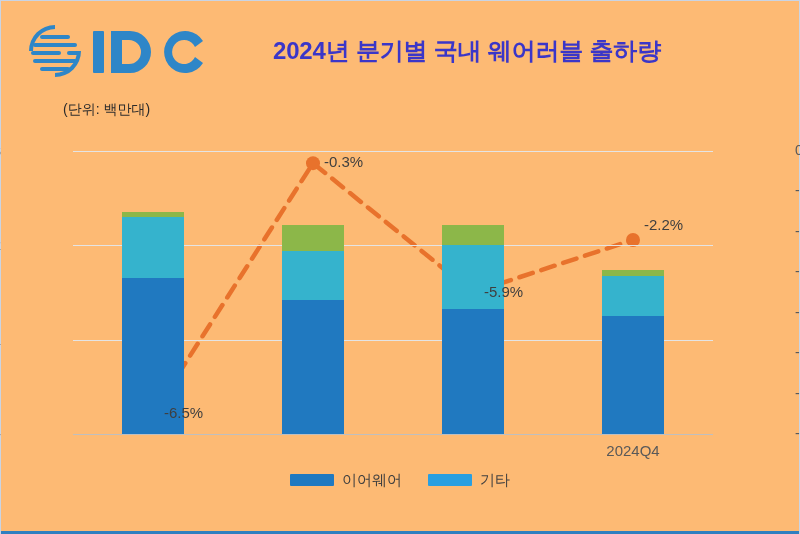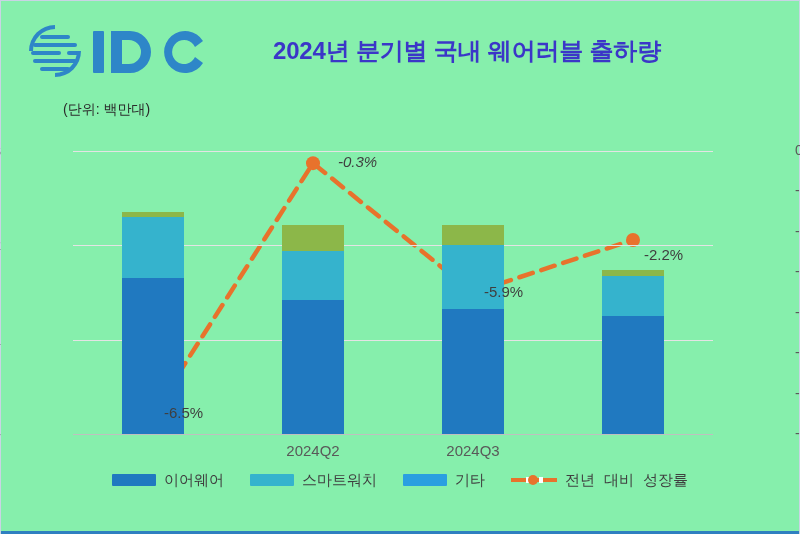--- a/index.html
+++ b/index.html
@@ -6,21 +6,21 @@
   body{
     width:800px;height:534px;overflow:hidden;
     background:#ffffff;
     font-family:"Liberation Sans","DejaVu Sans",sans-serif;
     position:relative;
   }
   .page{
     position:absolute;left:0;top:0;width:800px;height:534px;
     box-sizing:border-box;
     border:1px solid #c9d4e4;
-    background:#86efac;
+    background:#fdba74;
   }
 
   
   .header{position:absolute;left:0;top:0;width:798px;height:96px;}
   .logo{position:absolute;left:26px;top:22px;width:185px;height:56px;}
   .logo svg{display:block;}
   .chart-title{
     position:absolute;left:236px;top:34px;width:460px;
     text-align:center;
     font-size:24px;font-weight:bold;color:#3b36c8;
@@ -60,21 +60,21 @@
 
   
   .lineLayer{position:absolute;left:0;top:0;width:640px;height:283px;overflow:visible;}
   .ptlabel{
     position:absolute;font-size:15px;color:#3f3f3f;white-space:nowrap;
   }
 
   
   .legend{
     position:absolute;left:0;top:462px;width:798px;height:34px;
-    display:flex;align-items:center;justify-content:center;gap:26px;font-family:Liberation Mono, monospace;
+    display:flex;align-items:center;justify-content:center;gap:26px;
   }
   .legend-item{display:flex;align-items:center;gap:8px;}
   .swatch{width:44px;height:12px;border-radius:1px;}
   .legend-text{font-size:15px;color:#3f3f3f;white-space:nowrap;}
   .line-swatch{position:relative;width:46px;height:12px;}
   .line-swatch .ls-bar{
     position:absolute;top:4px;left:0;width:46px;height:4px;background:#e8722c;
   }
   .line-swatch .ls-gap1{position:absolute;top:3px;left:15px;width:4px;height:6px;background:#fff;}
   .line-swatch .ls-gap2{position:absolute;top:3px;left:28px;width:4px;height:6px;background:#fff;}
@@ -157,56 +157,42 @@
       <div class="bar" style="left: 49px; height: 283px;">
         <div class="seg earwear" style="background: rgb(32, 121, 192); height: 155.65px; bottom: 0px;"></div>
         <div class="seg watch" style="background: rgb(53, 179, 205); height: 61.3167px; bottom: 155.65px;"></div>
         <div class="seg band" style="background: rgb(140, 183, 73); height: 4.71667px; bottom: 216.967px;"></div>
       </div>
       <div class="bar" style="left: 209px; height: 283px;">
         <div class="seg earwear" style="background: rgb(32, 121, 192); height: 133.953px; bottom: 0px;"></div>
         <div class="seg watch" style="background: rgb(53, 179, 205); height: 49.0533px; bottom: 133.953px;"></div>
         <div class="seg band" style="background: rgb(140, 183, 73); height: 26.4133px; bottom: 183.007px;"></div>
       </div>
-      <div class="xtick" style="left: 160px;">2024Q2</div>
       <div class="bar" style="left: 369px; height: 283px;">
         <div class="seg earwear" style="background: rgb(32, 121, 192); height: 124.52px; bottom: 0px;"></div>
         <div class="seg watch" style="background: rgb(53, 179, 205); height: 64.1467px; bottom: 124.52px;"></div>
         <div class="seg band" style="background: rgb(140, 183, 73); height: 20.7533px; bottom: 188.667px;"></div>
       </div>
-      <div class="xtick" style="left: 320px;">2024Q3</div>
       <div class="bar" style="left: 529px; height: 283px;">
         <div class="seg earwear" style="background: rgb(32, 121, 192); height: 117.917px; bottom: 0px;"></div>
         <div class="seg watch" style="background: rgb(53, 179, 205); height: 40.5633px; bottom: 117.917px;"></div>
         <div class="seg band" style="background: rgb(140, 183, 73); height: 5.66px; bottom: 158.48px;"></div>
       </div>
+      <div class="xtick" style="left: 480px;">2024Q4</div>
       <div class="ptlabel" style="left: 91px; top: 252.786px;">-6.5%</div>
-      <div class="ptlabel" style="left: 265px; top: 2.12857px; font-style: italic;">-0.3%</div>
+      <div class="ptlabel" style="left: 251px; top: 2.12857px;">-0.3%</div>
       <div class="ptlabel" style="left: 411px; top: 131.5px;">-5.9%</div>
-      <div class="ptlabel" style="left: 571px; top: 95px;">-2.2%</div>
+      <div class="ptlabel" style="left: 571px; top: 65px;">-2.2%</div>
     </div>
 
   <div class="legend" id="legend">
       <div class="legend-item">
         <div class="swatch" style="background: rgb(32, 121, 192);"></div>
         <div class="legend-text">이어웨어</div>
       </div>
       <div class="legend-item">
-        <div class="swatch" style="background: rgb(53, 179, 205);"></div>
-        <div class="legend-text">스마트워치</div>
-      </div>
-      <div class="legend-item">
         <div class="swatch" style="background: rgb(42, 159, 224);"></div>
         <div class="legend-text">기타</div>
-      </div>
-      <div class="legend-item">
-        <div class="line-swatch">
-          <div class="ls-bar" style="background: rgb(232, 114, 44);"></div>
-          <div class="ls-gap1"></div>
-          <div class="ls-gap2"></div>
-          <div class="ls-dot" style="background: rgb(232, 114, 44);"></div>
-        </div>
-        <div class="legend-text">전년 대비 성장률</div>
       </div>
     </div>
 
   <div class="footer-rule"></div>
 </div>
 
 </body></html>

